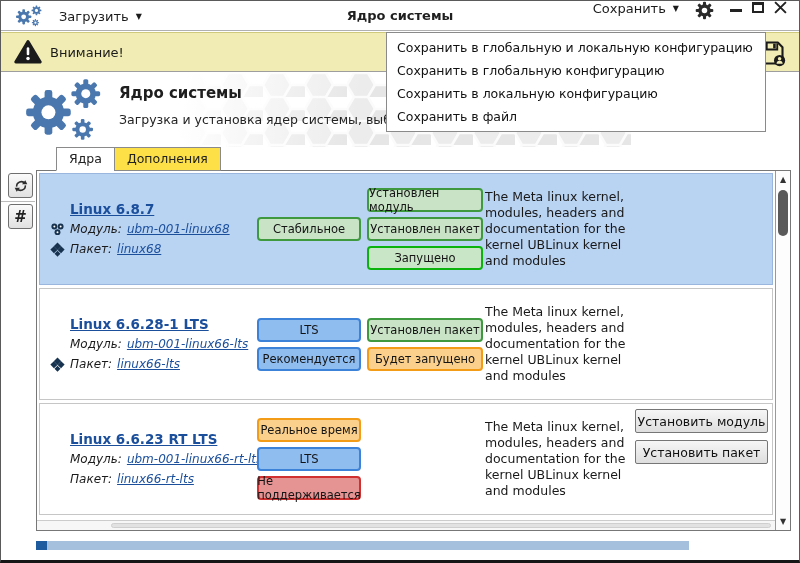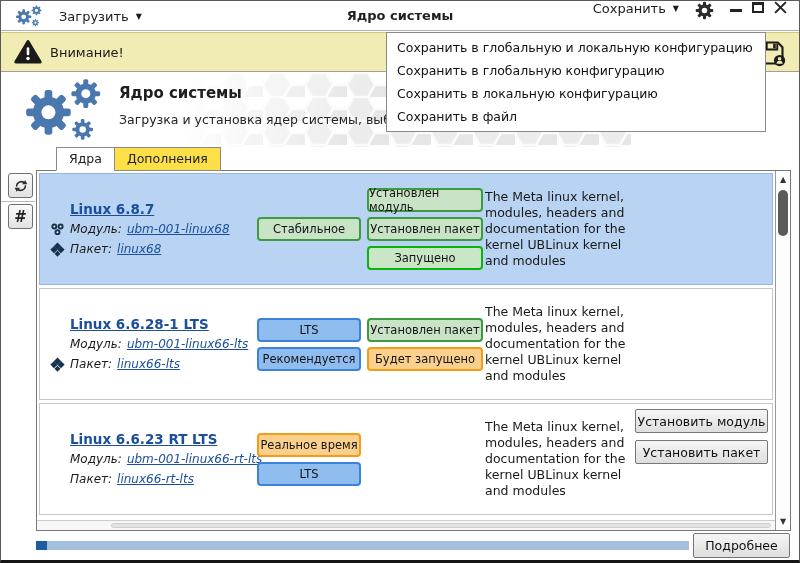--- a/index.html
+++ b/index.html
@@ -356,20 +356,21 @@
             <path d="M0 1.5 L4 5.5 L0 9.5 L-4 5.5 Z" fill="#16324f"></path>
           </svg>
         </span>
         <span class="lbl k-package-label">Пакет:</span>
         <a class="link it k-package">linux66-rt-lts</a>
       </div>
     </div>
     <div class="badges b1">
             <div class="badge orange">Реальное время</div>
             <div class="badge blue">LTS</div>
+            <div class="badge red">Не поддерживается</div>
           </div>
     <div class="badges b2"></div>
     <div class="desc k-desc">The Meta linux kernel, modules, headers and documentation for the kernel UBLinux kernel and modules</div>
     <div class="actions top">
             <button class="abtn">Установить модуль</button>
             <button class="abtn">Установить пакет</button>
           </div>
   </div>
 </div>
     <div class="vscroll">
@@ -378,15 +379,14 @@
       <div class="vs-arrow vs-down">▼</div>
     </div>
     <div class="hscroll">
       <div class="hthumb"></div>
     </div>
   </div>
 
   <div class="progress">
     <div class="progress-lead"></div>
   </div>
-  <button class="details-btn">Подробнее</button>
 
 </div>
 
 </body></html>

